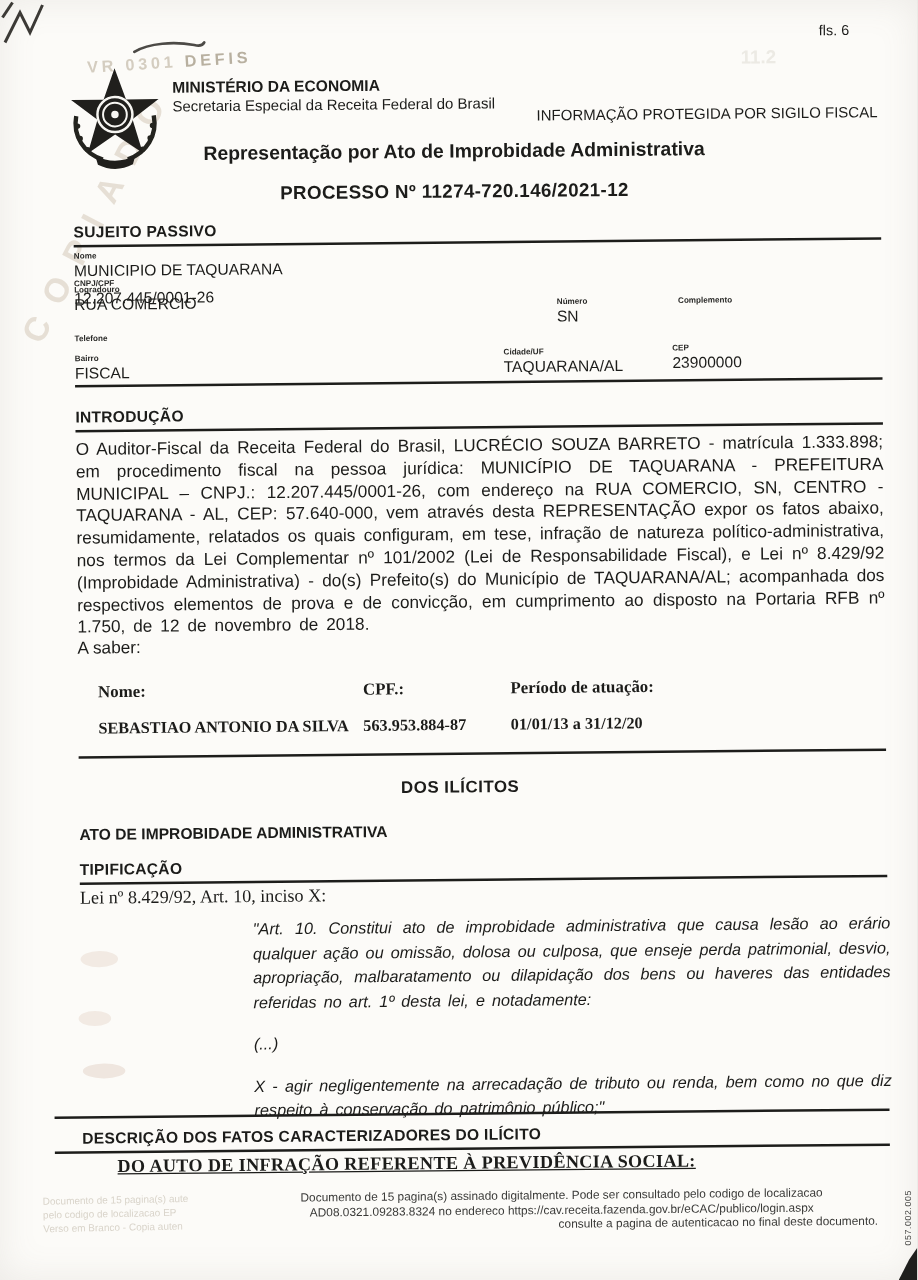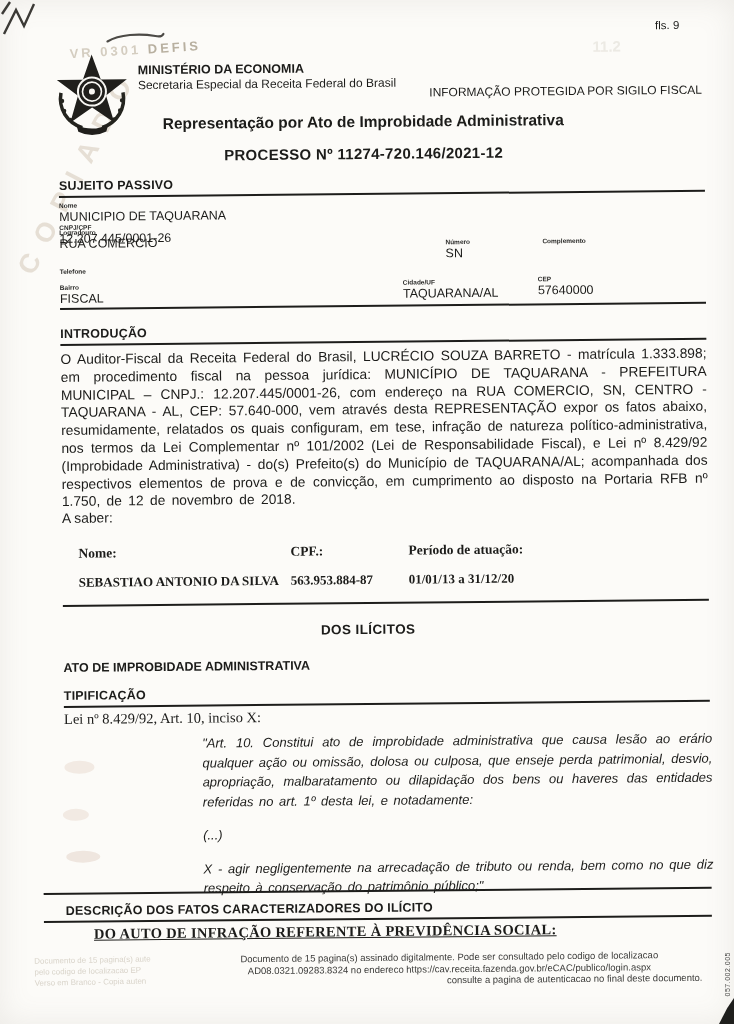--- a/index.html
+++ b/index.html
@@ -77,21 +77,21 @@
     <div class="abs stamp-copiado">COPIADO</div>
     <div class="abs stamp-defis">
       <span>VR 0301</span>
       <span class="dark">DEFIS</span>
     </div>
     <div class="abs faint-mark">11.2</div>
     <svg class="squiggle" width="60" height="16" viewBox="0 0 60 16">
       <path d="M2,11 C14,4 34,3 50,6 C54,7 57,6 58,4" fill="none" stroke="#4c4a46" stroke-width="2.2" stroke-linecap="round"></path>
     </svg>
 
-    <div class="abs fls">fls. 9</div>
+    <div class="abs fls">fls. 6</div>
 
     <svg class="abs emblem" viewBox="0 0 80 84">
       <path d="M9,40 C6,56 15,70 30,75" fill="none" stroke="#24241f" stroke-width="3.5"></path>
       <path d="M71,40 C74,56 65,70 50,75" fill="none" stroke="#24241f" stroke-width="3.5"></path>
       <circle cx="10" cy="48" r="2.2" fill="#24241f"></circle>
         <circle cx="12" cy="58" r="2.2" fill="#24241f"></circle>
       <circle cx="18" cy="67" r="2.2" fill="#24241f"></circle>
         <circle cx="70" cy="48" r="2.2" fill="#24241f"></circle>
       <circle cx="68" cy="58" r="2.2" fill="#24241f"></circle>
         <circle cx="62" cy="67" r="2.2" fill="#24241f"></circle>
@@ -141,21 +141,21 @@
         <div class="fld" style="left:0;top:87px;">
           <span class="lab">Bairro</span>
           <span class="val">FISCAL</span>
         </div>
         <div class="fld" style="left:343px;top:85px;">
           <span class="lab">Cidade/UF</span>
           <span class="val">TAQUARANA/AL</span>
         </div>
         <div class="fld" style="left:478px;top:83px;">
           <span class="lab">CEP</span>
-          <span class="val">57640000</span>
+          <span class="val">23900000</span>
         </div>
       </div>
     </div>
 
     <div class="abs content-l" style="top:324px;">
       <div class="sec-head">INTRODUÇÃO</div>
       <div class="intro-p">O Auditor-Fiscal da Receita Federal do Brasil, LUCRÉCIO SOUZA BARRETO - matrícula 1.333.898; em procedimento fiscal na pessoa jurídica: MUNICÍPIO DE TAQUARANA - PREFEITURA MUNICIPAL – CNPJ.: 12.207.445/0001-26, com endereço na RUA COMERCIO, SN, CENTRO - TAQUARANA - AL, CEP: 57.640-000, vem através desta REPRESENTAÇÃO expor os fatos abaixo, resumidamente, relatados os quais configuram, em tese, infração de natureza político-administrativa, nos termos da Lei Complementar nº 101/2002 (Lei de Responsabilidade Fiscal), e Lei nº 8.429/92 (Improbidade Administrativa) - do(s) Prefeito(s) do Município de TAQUARANA/AL; acompanhada dos respectivos elementos de prova e de convicção, em cumprimento ao disposto na Portaria RFB nº 1.750, de 12 de novembro de 2018.</div>
       <div class="a-saber">A saber:</div>
     </div>
 

